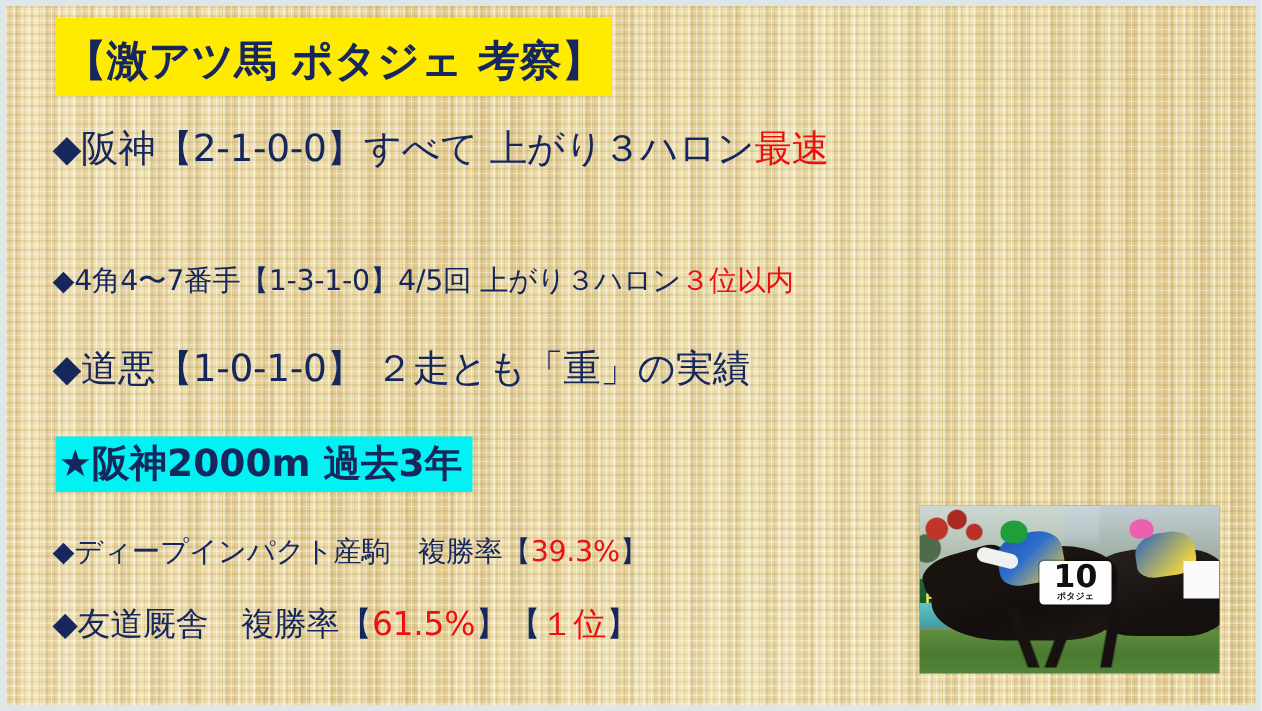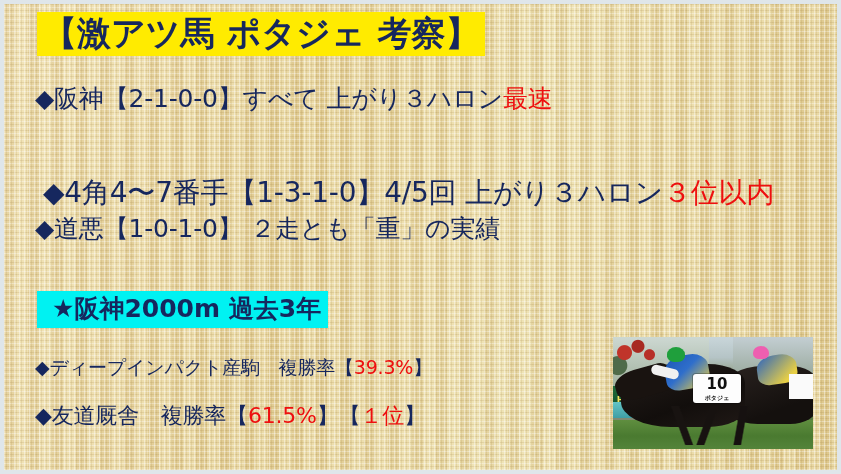--- a/index.html
+++ b/index.html
@@ -55,46 +55,46 @@
     left: 35px;
     white-space: nowrap;
     color: #16275e;
     font-weight: normal;
     letter-spacing: -0.2px;
   }
   .hl-title {
     position: absolute;
     left: 37px;
     top: 12px;
-    padding: 4px 6px 6px 6px;
+    padding: 12px 6px 6px 6px;
     background: #ffeb00;
     color: #16275e;
-    font-size: 34px;
+    font-size: 28px;
     font-weight: bold;
     line-height: 34px;
     white-space: nowrap;
     letter-spacing: 0px;
   }
   .hl-sub {
     position: absolute;
     left: 37px;
     top: 291px;
-    padding: 3px 7px 5px 15px;
+    padding: 3px 7px 5px 2px;
     background: #00f2f2;
     color: #16275e;
     font-size: 25px;
     font-weight: bold;
     line-height: 29px;
     white-space: nowrap;
   }
   .red { color: #ee0f0f; }
   .l1 { top: 82px;  font-size: 25px; }
   .l2 { top: 128px; font-size: 25px; }
-  .l3 { top: 174px; font-size: 28px; margin-left: 8px; }
-  .l4 { top: 212px; font-size: 25px; }
+  .l3 { top: 174px; font-size: 19px; }
+  .l4 { top: 229px; font-size: 25px; }
   .l6 { top: 355px; font-size: 19px; }
   .l7 { top: 401px; font-size: 22px; }
 
   
   #photo {
     position: absolute;
     left: 613px;
     top: 337px;
     width: 200px;
     height: 112px;
@@ -192,21 +192,21 @@
     border-radius: 44% 40% 34% 30%; transform: rotate(-8deg);
   }
   #photo .saddleA {
     position:absolute; left: 40%; top: 33%; width: 24%; height: 26%;
     background:#fdfdfd; border-radius: 3px;
     box-shadow: 0 0 0 1px rgba(0,0,0,0.25);
   }
   #photo .numA {
     position:absolute; left: 40%; top: 33%; width: 24%; height: 18%;
     display:flex; align-items:center; justify-content:center;
-    color:#101010; font-size: 15px; font-weight:bold; line-height:1;
+    color:#101010; font-size: 21px; font-weight:bold; line-height:1;
     font-family: "DejaVu Sans", "Liberation Sans", sans-serif;
   }
   #photo .nameA {
     position:absolute; left: 40%; top: 50%; width: 24%; height: 9%;
     display:flex; align-items:center; justify-content:center;
     color:#1a1a1a; font-size: 6px; font-weight:bold; line-height:1;
     font-family: "DejaVu Sans", "Liberation Sans", sans-serif;
   }
   #photo .saddleB {
     position:absolute; left: 88%; top: 33%; width: 12%; height: 22%;

